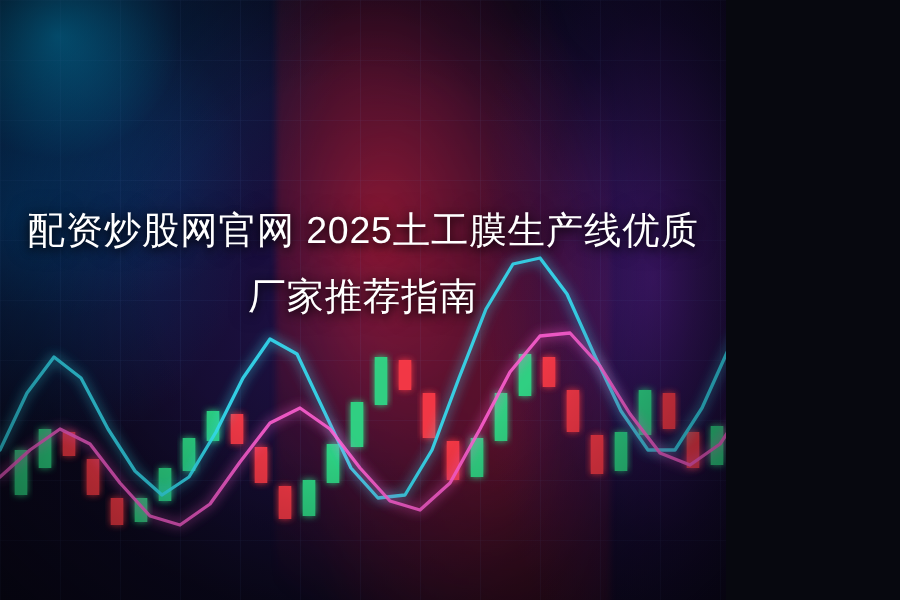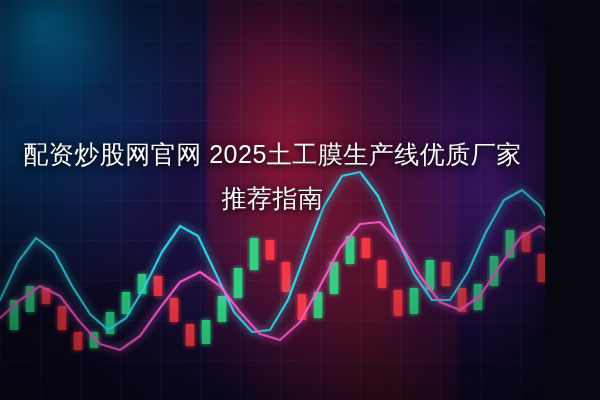--- a/index.html
+++ b/index.html
@@ -1,18 +1,18 @@
 <!DOCTYPE html>
 <html><head>
 <meta charset="utf-8">
 <style>
   html,body{margin:0;padding:0;}
   body{width:600px;height:400px;overflow:hidden;background:#07080f;
        font-family:"Liberation Sans", sans-serif;}
-  .stage{position:relative;width:545px;height:400px;overflow:hidden;}
+  .stage{position:relative;width:484px;height:400px;overflow:hidden;}
 
   
   .bg-base{position:absolute;inset:0;
     background:
       radial-gradient(circle at 8% 6%, rgba(0,190,255,0.55) 0%, rgba(0,120,200,0.18) 14%, rgba(0,0,0,0) 32%),
       radial-gradient(circle at 2% 36%, rgba(0,110,200,0.35) 0%, rgba(0,0,0,0) 30%),
       radial-gradient(circle at 50% 50%, rgba(40,20,90,0.65) 0%, rgba(10,8,30,0.9) 70%),
       linear-gradient(160deg,#0b1030 0%, #16123a 35%, #1a0f2e 60%, #0a0a18 100%);
   }
   .bg-red{position:absolute;left:38%;top:-10%;width:46%;height:120%;

